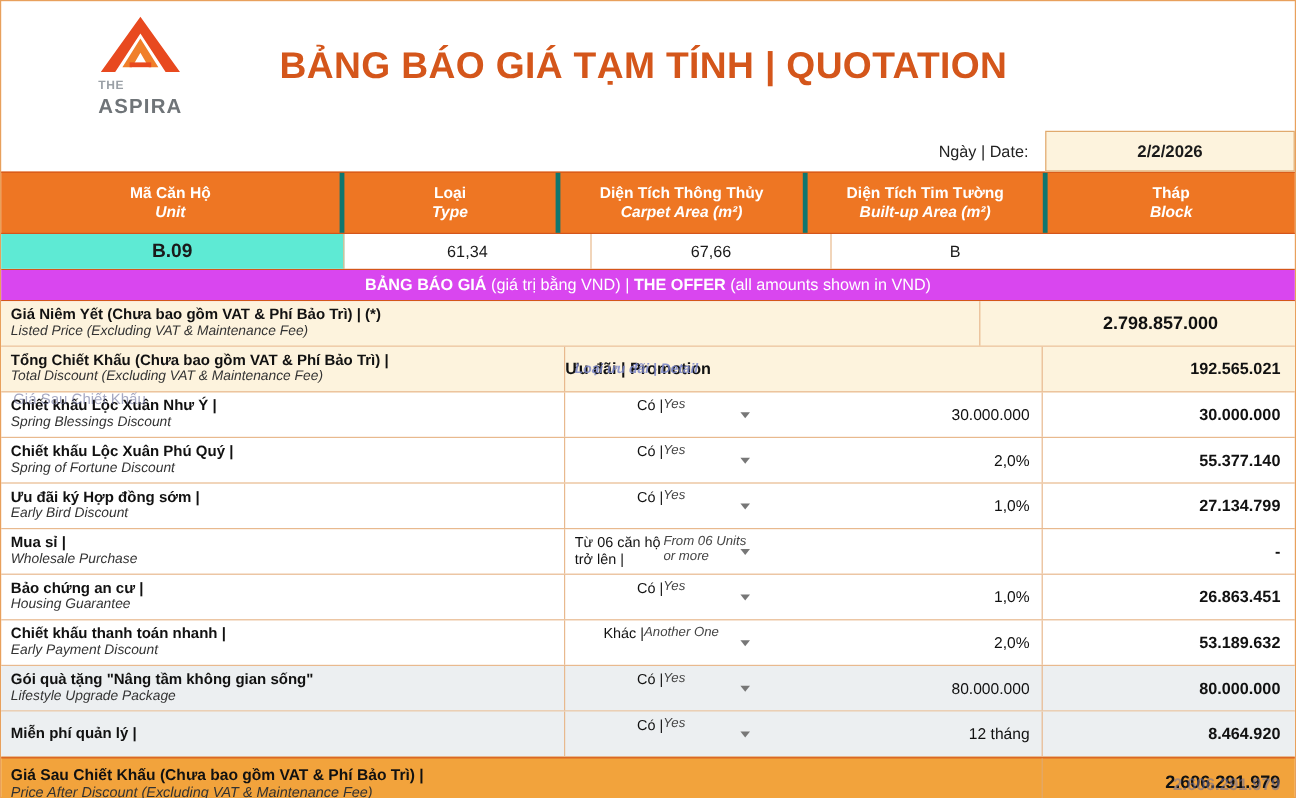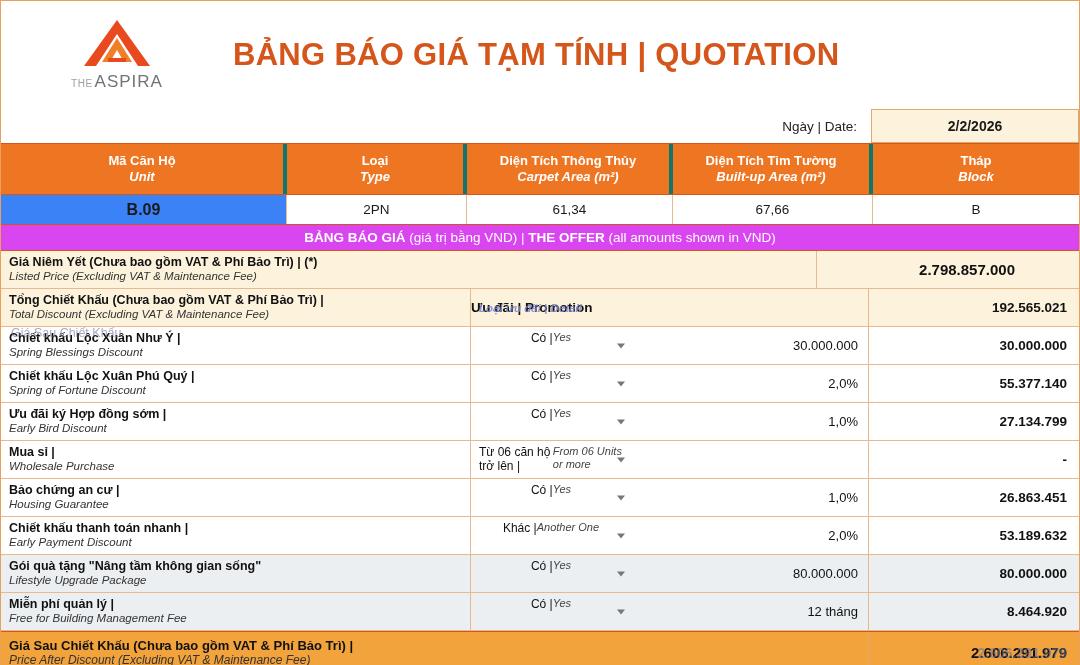--- a/index.html
+++ b/index.html
@@ -34,24 +34,25 @@
     gap: 2px;
   }
   .logo-mark {
     width: 74px; height: 52px;
     position: relative;
   }
   .logo-text {
     font-size: 13px;
     letter-spacing: .5px;
     color: #8a8f95;
-    font-weight: normal;
+    font-weight: bold;
     display: flex;
     align-items: baseline;
     gap: 2px;
+    flex-direction: column;
   }
   .logo-text .the { font-size: 10px; color: #9aa0a6; }
   .logo-text .aspira { font-size: 17px; color: #6f7478; letter-spacing: 1px; }
   .title-box {
     flex: 1;
     display: flex;
     align-items: center;
     justify-content: flex-start;
     padding-right: 80px;
   }
@@ -120,21 +121,21 @@
   .unit-body > div {
     display: flex;
     align-items: center;
     justify-content: center;
     font-size: 13.5px;
     color: #1a1a1a;
     border-right: 1px solid #e8b98e;
   }
   .unit-body > div:last-child { border-right: none; }
   .unit-body .unit-code {
-    background: #3b82f6;
+    background: #5eead4;
     font-weight: bold;
     font-size: 16px;
   }
 
   .c1 { width: 286px; }
   .c2 { width: 180px; text-align: center; }
   .c3 { width: 206px; }
   .c4 { width: 200px; }
   .c5 { width: 206px; }
 
@@ -323,21 +324,20 @@
       <span class="en">Built-up Area (m²)</span>
     </div>
     <div class="c5">
       <span class="vi">Tháp</span>
       <span class="en">Block</span>
     </div>
   </div>
 
   <div class="unit-body">
     <div class="c1 unit-code">B.09</div>
-    <div class="c2">2PN</div>
     <div class="c3">61,34</div>
     <div class="c4">67,66</div>
     <div class="c5">B</div>
   </div>
 
   <div class="offer-bar">
     <b>BẢNG BÁO GIÁ</b>&nbsp;<span class="light">(giá trị bằng VND)</span>&nbsp;<span class="light">|</span>&nbsp;<b>THE OFFER</b>&nbsp;<span class="light">(all amounts shown in VND)</span>
   </div>
 
   <div class="row listed cream">
@@ -454,21 +454,20 @@
       <span class="en">Yes</span>
       <span class="caret"></span>
     </div>
     <div class="amt">80.000.000</div>
     <div class="total">80.000.000</div>
   </div>
 
   <div class="row alt">
     <div class="lbl">
       <span class="vi">Miễn phí quản lý |</span>
-      <span class="en">Free for Building Management Fee</span>
     </div>
     <div class="mid">
       <span class="vi">Có |</span>
       <span class="en">Yes</span>
       <span class="caret"></span>
     </div>
     <div class="amt">12 tháng</div>
     <div class="total">8.464.920</div>
   </div>
 

